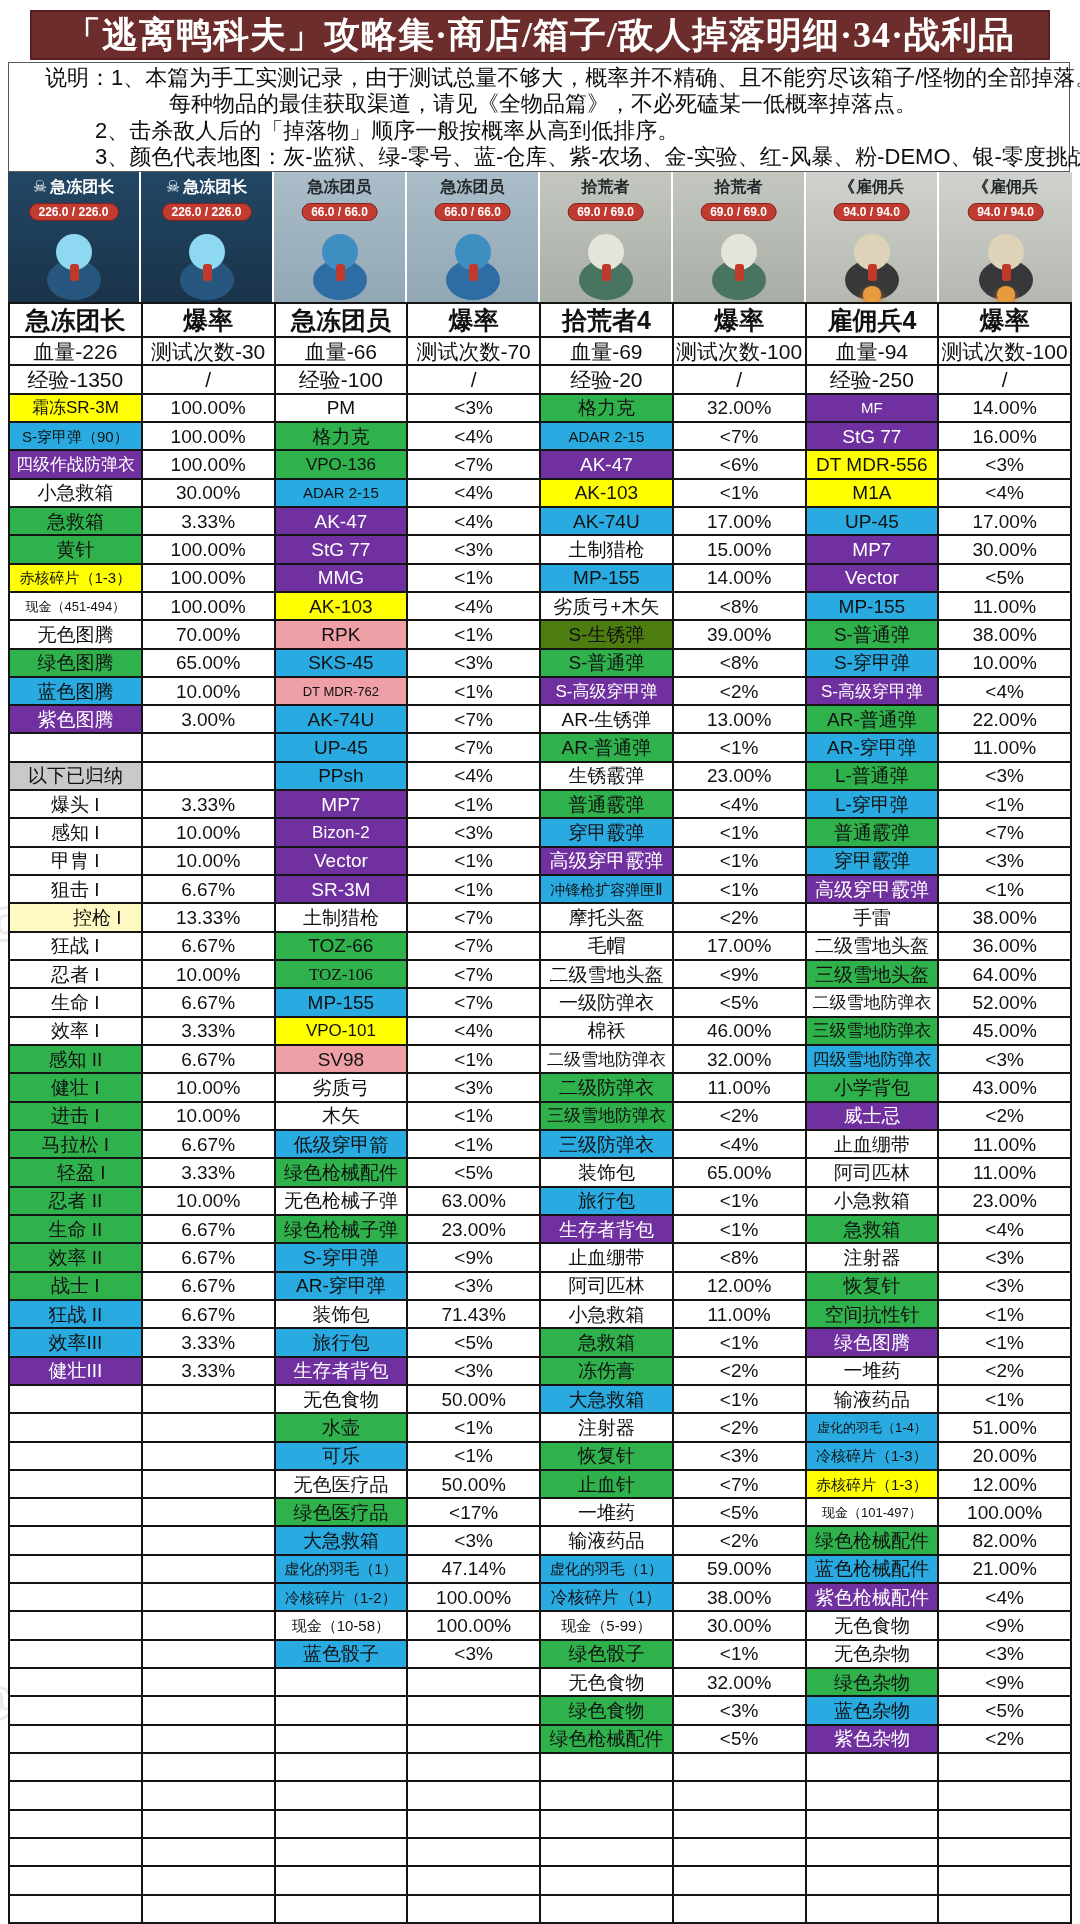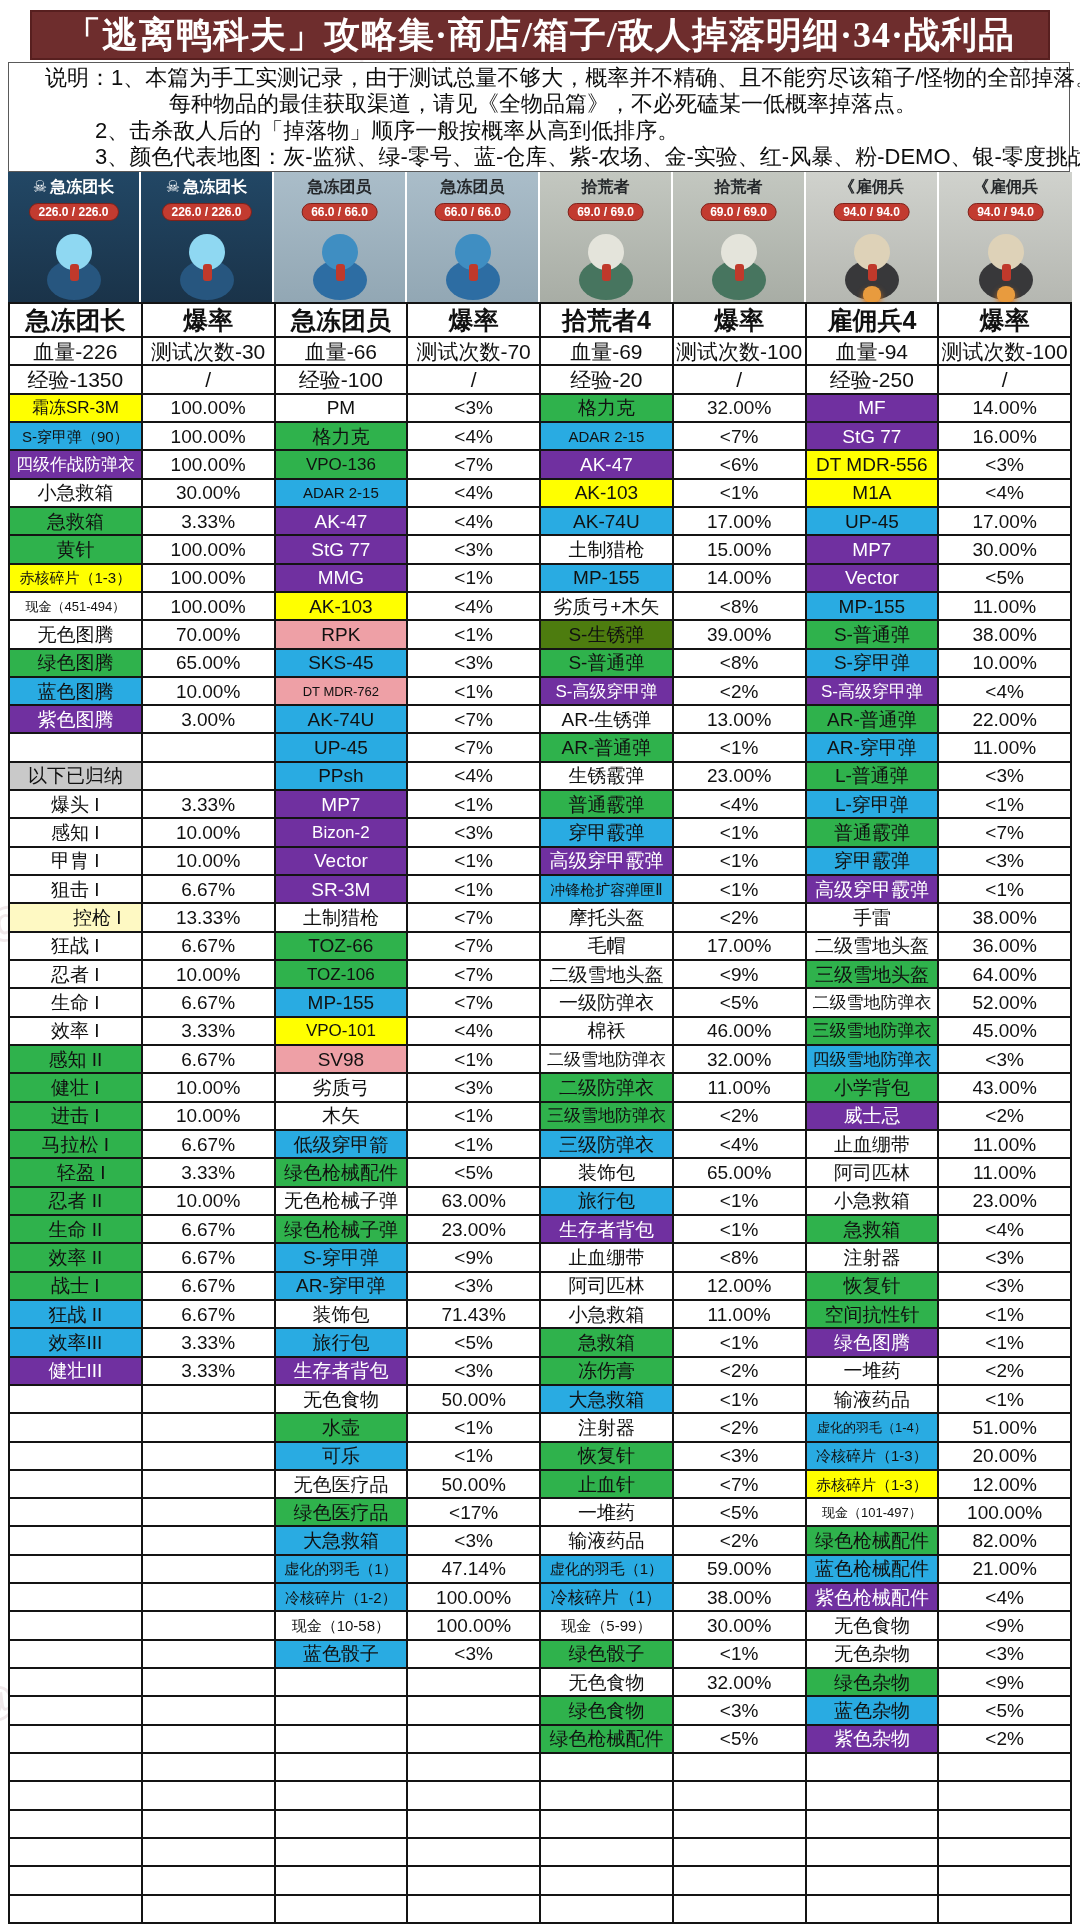--- a/index.html
+++ b/index.html
@@ -326,21 +326,21 @@
       <div class="cell item lt" style="background: rgb(112, 48, 160); font-size: 17px;">Bizon-2</div>
       <div class="cell rate">&lt;3%</div>
       <div class="cell item lt" style="background: rgb(112, 48, 160); font-size: 19px;">Vector</div>
       <div class="cell rate">&lt;1%</div>
       <div class="cell item lt" style="background: rgb(112, 48, 160); font-size: 19px;">SR-3M</div>
       <div class="cell rate">&lt;1%</div>
       <div class="cell item" style="background: rgb(255, 255, 255); font-size: 19px;">土制猎枪</div>
       <div class="cell rate">&lt;7%</div>
       <div class="cell item" style="background: rgb(47, 178, 76); font-size: 19px;">TOZ-66</div>
       <div class="cell rate">&lt;7%</div>
-      <div class="cell item" style="background: rgb(47, 178, 76); font-size: 17px;">TOZ-106</div>
+      <div class="cell item" style="background: rgb(47, 178, 76); font-size: 17px; font-family: Liberation Serif, serif;">TOZ-106</div>
       <div class="cell rate">&lt;7%</div>
       <div class="cell item" style="background: rgb(41, 171, 226); font-size: 19px;">MP-155</div>
       <div class="cell rate">&lt;7%</div>
       <div class="cell item" style="background: rgb(255, 255, 0); font-size: 17px;">VPO-101</div>
       <div class="cell rate">&lt;4%</div>
       <div class="cell item" style="background: rgb(238, 160, 166); font-size: 19px;">SV98</div>
       <div class="cell rate">&lt;1%</div>
       <div class="cell item" style="background: rgb(255, 255, 255); font-size: 19px;">劣质弓</div>
       <div class="cell rate">&lt;3%</div>
       <div class="cell item" style="background: rgb(255, 255, 255); font-size: 19px;">木矢</div>
@@ -518,21 +518,21 @@
       <div class="cell item" style="background: rgb(255, 255, 255);"></div>
       <div class="cell rate"></div>
     </div>
     <div class="pair">
       <div class="cell hdr">雇佣兵4</div>
       <div class="cell hdr">爆率</div>
       <div class="cell stat">血量-94</div>
       <div class="cell stat">测试次数-100</div>
       <div class="cell stat">经验-250</div>
       <div class="cell stat">/</div>
-      <div class="cell item lt" style="background: rgb(112, 48, 160); font-size: 19px;">MF</div>
+      <div class="cell item lt" style="background: rgb(112, 48, 160); font-size: 15px;">MF</div>
       <div class="cell rate">14.00%</div>
       <div class="cell item lt" style="background: rgb(112, 48, 160); font-size: 19px;">StG 77</div>
       <div class="cell rate">16.00%</div>
       <div class="cell item" style="background: rgb(255, 255, 0); font-size: 19px;">DT MDR-556</div>
       <div class="cell rate">&lt;3%</div>
       <div class="cell item" style="background: rgb(255, 255, 0); font-size: 19px;">M1A</div>
       <div class="cell rate">&lt;4%</div>
       <div class="cell item" style="background: rgb(41, 171, 226); font-size: 19px;">UP-45</div>
       <div class="cell rate">17.00%</div>
       <div class="cell item lt" style="background: rgb(112, 48, 160); font-size: 19px;">MP7</div>

